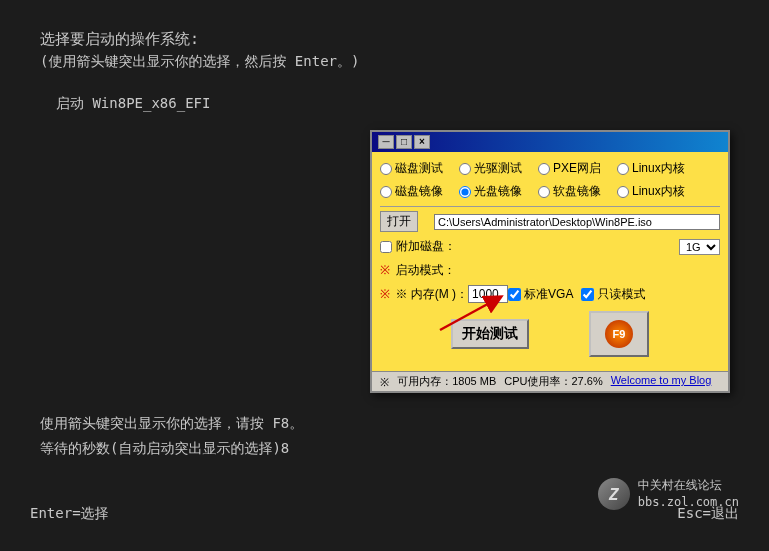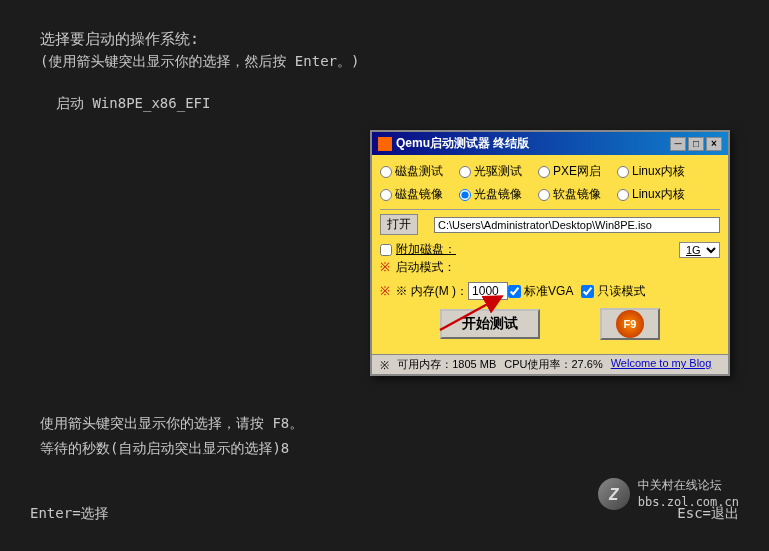--- a/index.html
+++ b/index.html
@@ -215,22 +215,22 @@
       padding: 1px 3px;
       color: #000;
       font-family: 'SimSun', '宋体', sans-serif;
     }
 
     
     .checkbox-row {
       display: flex;
       align-items: center;
       gap: 4px;
-      font-size: 12px;
-      text-decoration: underline;
+      margin-bottom: 6px;
+      font-size: 12px;
     }
 
     .checkbox-row input[type="checkbox"] {
       width: 12px;
       height: 12px;
     }
 
     .disk-size-select {
       border: 1px solid #888;
       background: white;
@@ -295,34 +295,34 @@
       display: flex;
       align-items: center;
       justify-content: center;
       gap: 16px;
       margin-bottom: 6px;
     }
 
     .start-btn {
       background: #d4d0c8;
       border: 2px outset #c0c0c0;
-      padding: 4px 20px;
+      padding: 4px 9px;
       font-size: 14px;
       cursor: pointer;
       color: #000;
       font-family: 'SimSun', '宋体', sans-serif;
       font-weight: bold;
     }
 
     .f9-box {
       display: flex;
       align-items: center;
       justify-content: center;
       width: 60px;
-      height: 32px;
+      height: 46px;
       border: 2px outset #c0c0c0;
       background: #d4d0c8;
       cursor: pointer;
       margin-left: 44px;
     }
 
     .f9-logo {
       width: 28px;
       height: 28px;
       background: radial-gradient(circle, #ff8800 0%, #cc4400 70%);
@@ -396,24 +396,20 @@
         <div>中关村在线论坛</div>
         <div>bbs.zol.com.cn</div>
       </div>
     </div>
     <span>Esc=退出</span>
   </div>
 
   <div class="dialog-overlay">
 
     <div class="dialog-titlebar">
-      <div class="dialog-titlebar-left">
-        <span class="dialog-titlebar-icon" style="background:#ff6600;width:14px;height:14px;display:inline-block;"></span>
-        <span>Qemu启动测试器 终结版</span>
-      </div>
       <div class="dialog-controls">
         <div class="dialog-ctrl-btn">─</div>
         <div class="dialog-ctrl-btn">□</div>
         <div class="dialog-ctrl-btn">×</div>
       </div>
     </div>
 
     <div class="dialog-body">
 
       <div class="radio-row">

